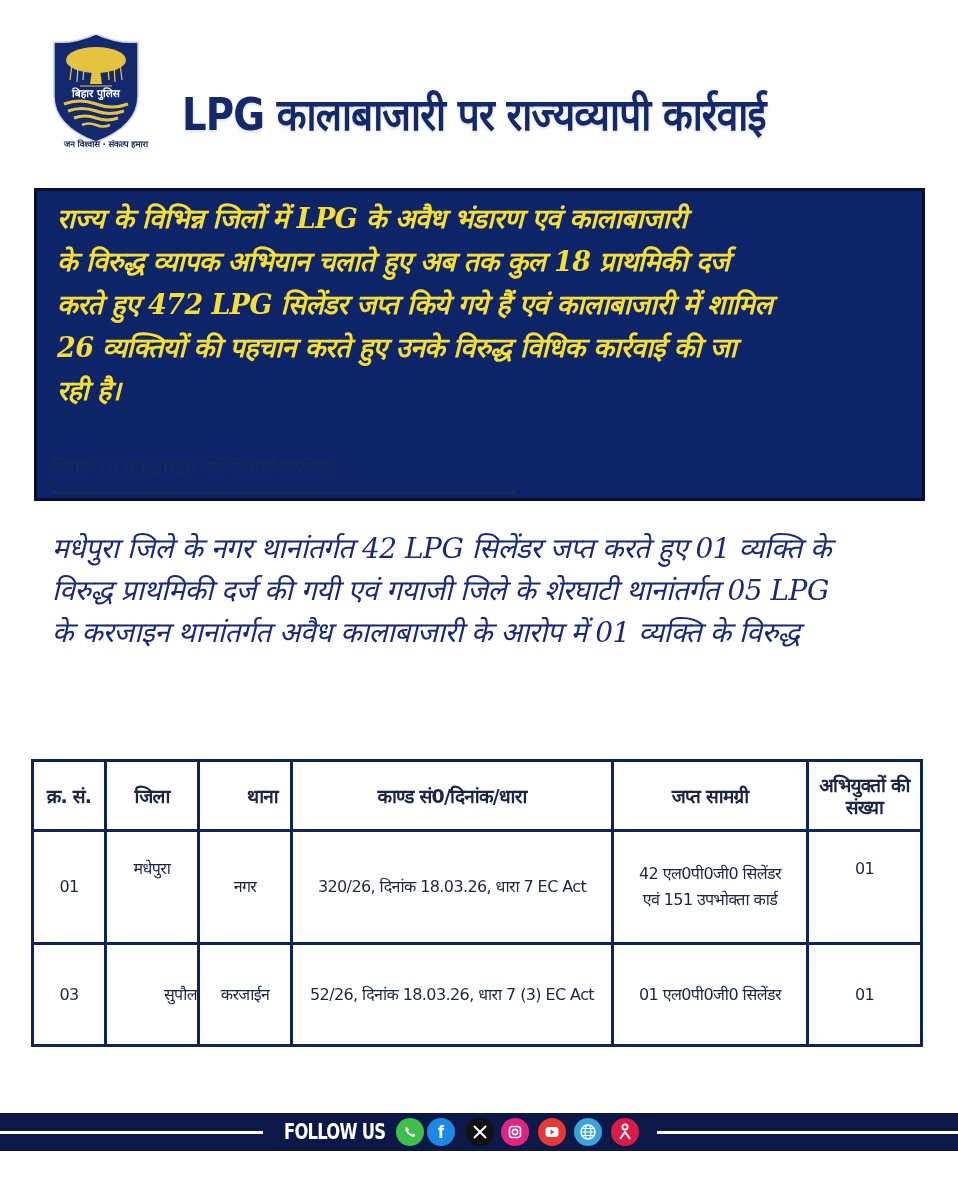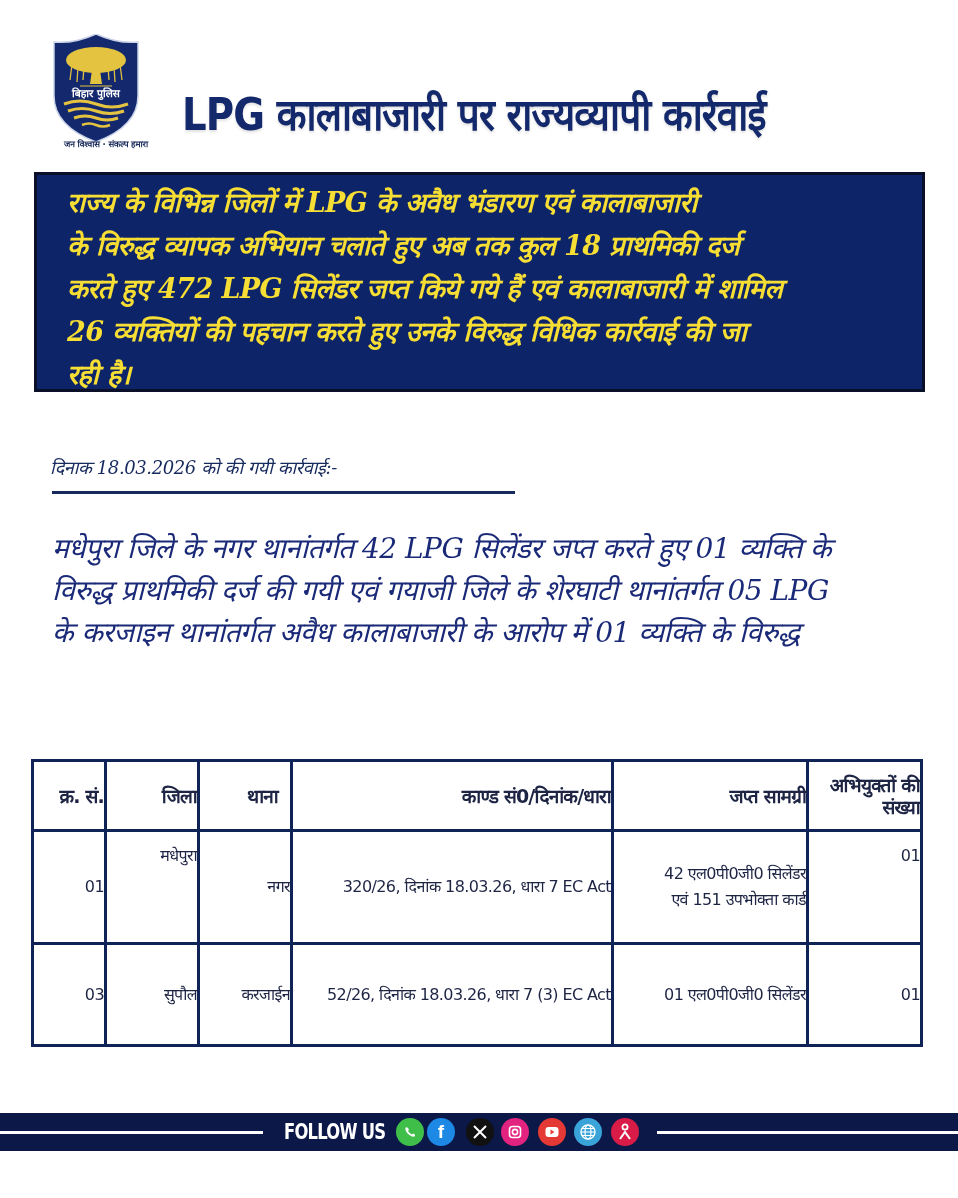--- a/index.html
+++ b/index.html
@@ -6,37 +6,37 @@
   html, body { width: 958px; height: 1198px; background: #ffffff; overflow: hidden; }
   body { position: relative; font-family: "DejaVu Sans", sans-serif; color: #1a2a6c; }
 
   
   .logo { position: absolute; left: 50px; top: 34px; width: 92px; height: 118px; }
   .logo svg { display: block; }
   .logo-tagline { position: absolute; left: 48px; top: 138px; width: 100px; font-size: 8.5px; color: #1a2a5a; text-align: right; letter-spacing: -0.2px; font-weight: bold; }
   .title { position: absolute; left: 182px; top: 86px; font-size: 44px; font-weight: bold; color: #13296b; letter-spacing: -1px; line-height: 58px; font-family: "DejaVu Sans", sans-serif; transform: scaleX(0.88); transform-origin: left center; white-space: nowrap; text-shadow: 0 2px 3px rgba(0,0,0,0.12); }
 
   
-  .summary { position: absolute; left: 34px; top: 172px; width: 891px; height: 220px; background: #0d2468; border: 3px solid #0a0f2a; padding: 6px 30px; }
+  .summary { position: absolute; left: 34px; top: 188px; width: 891px; height: 313px; background: #0d2468; border: 3px solid #0a0f2a; padding: 6px 20px; }
   .summary p { color: #f7de34; font-family: "DejaVu Serif", serif; font-style: italic; font-weight: bold; font-size: 27px; line-height: 43px; letter-spacing: -0.6px; }
 
   
   .date-heading { position: absolute; left: 50px; top: 455px; font-family: "DejaVu Serif", serif; font-style: italic; font-size: 18px; color: #172a5e; letter-spacing: -0.4px; white-space: nowrap; }
   .date-rule { position: absolute; left: 52px; top: 491px; width: 463px; height: 3px; background: #172a5e; }
 
   
   .desc { position: absolute; left: 52px; top: 528px; width: 860px; font-family: "DejaVu Serif", serif; font-style: italic; font-size: 28px; line-height: 42px; color: #1a2a78; letter-spacing: -0.5px; }
 
   
   .table-wrap { position: absolute; left: 31px; top: 759px; width: 889px; height: 288px; }
   table { border-collapse: collapse; width: 100%; height: 100%; table-layout: fixed; }
-  th, td { border: 3px solid #0f2357; text-align: right; vertical-align: middle; color: #1e2544; }
+  th, td { border: 3px solid #0f2357; text-align: center; vertical-align: middle; color: #1e2544; }
   th { font-family: "DejaVu Sans", sans-serif; font-weight: bold; font-size: 19px; height: 70px; letter-spacing: -0.8px; }
   td { font-family: "DejaVu Sans", sans-serif; font-size: 16px; letter-spacing: -0.6px; line-height: 26px; }
-  td.top { vertical-align: top; padding-top: 11px; }
+  td.top { vertical-align: top; padding-top: 24px; }
   td.dist { text-align: right; padding-left: 10px; }
   tr.r1 td { height: 76px; }
   tr.r2 td { height: 72px; }
   tr.r3 td { height: 68px; }
 
   
   .footer { position: absolute; left: 0; top: 1113px; width: 958px; height: 38px; background: #0b1848; }
   .footer .line-l { position: absolute; left: 0; top: 18px; width: 263px; height: 3px; background: #ffffff; }
   .footer .line-r { position: absolute; left: 657px; top: 18px; width: 301px; height: 3px; background: #ffffff; }
   .follow { position: absolute; left: 284px; top: 4px; font-family: "DejaVu Sans", sans-serif; font-weight: bold; font-size: 21px; color: #ffffff; letter-spacing: -1px; transform: scaleX(0.78); transform-origin: left center; white-space: nowrap; line-height: 30px; }

